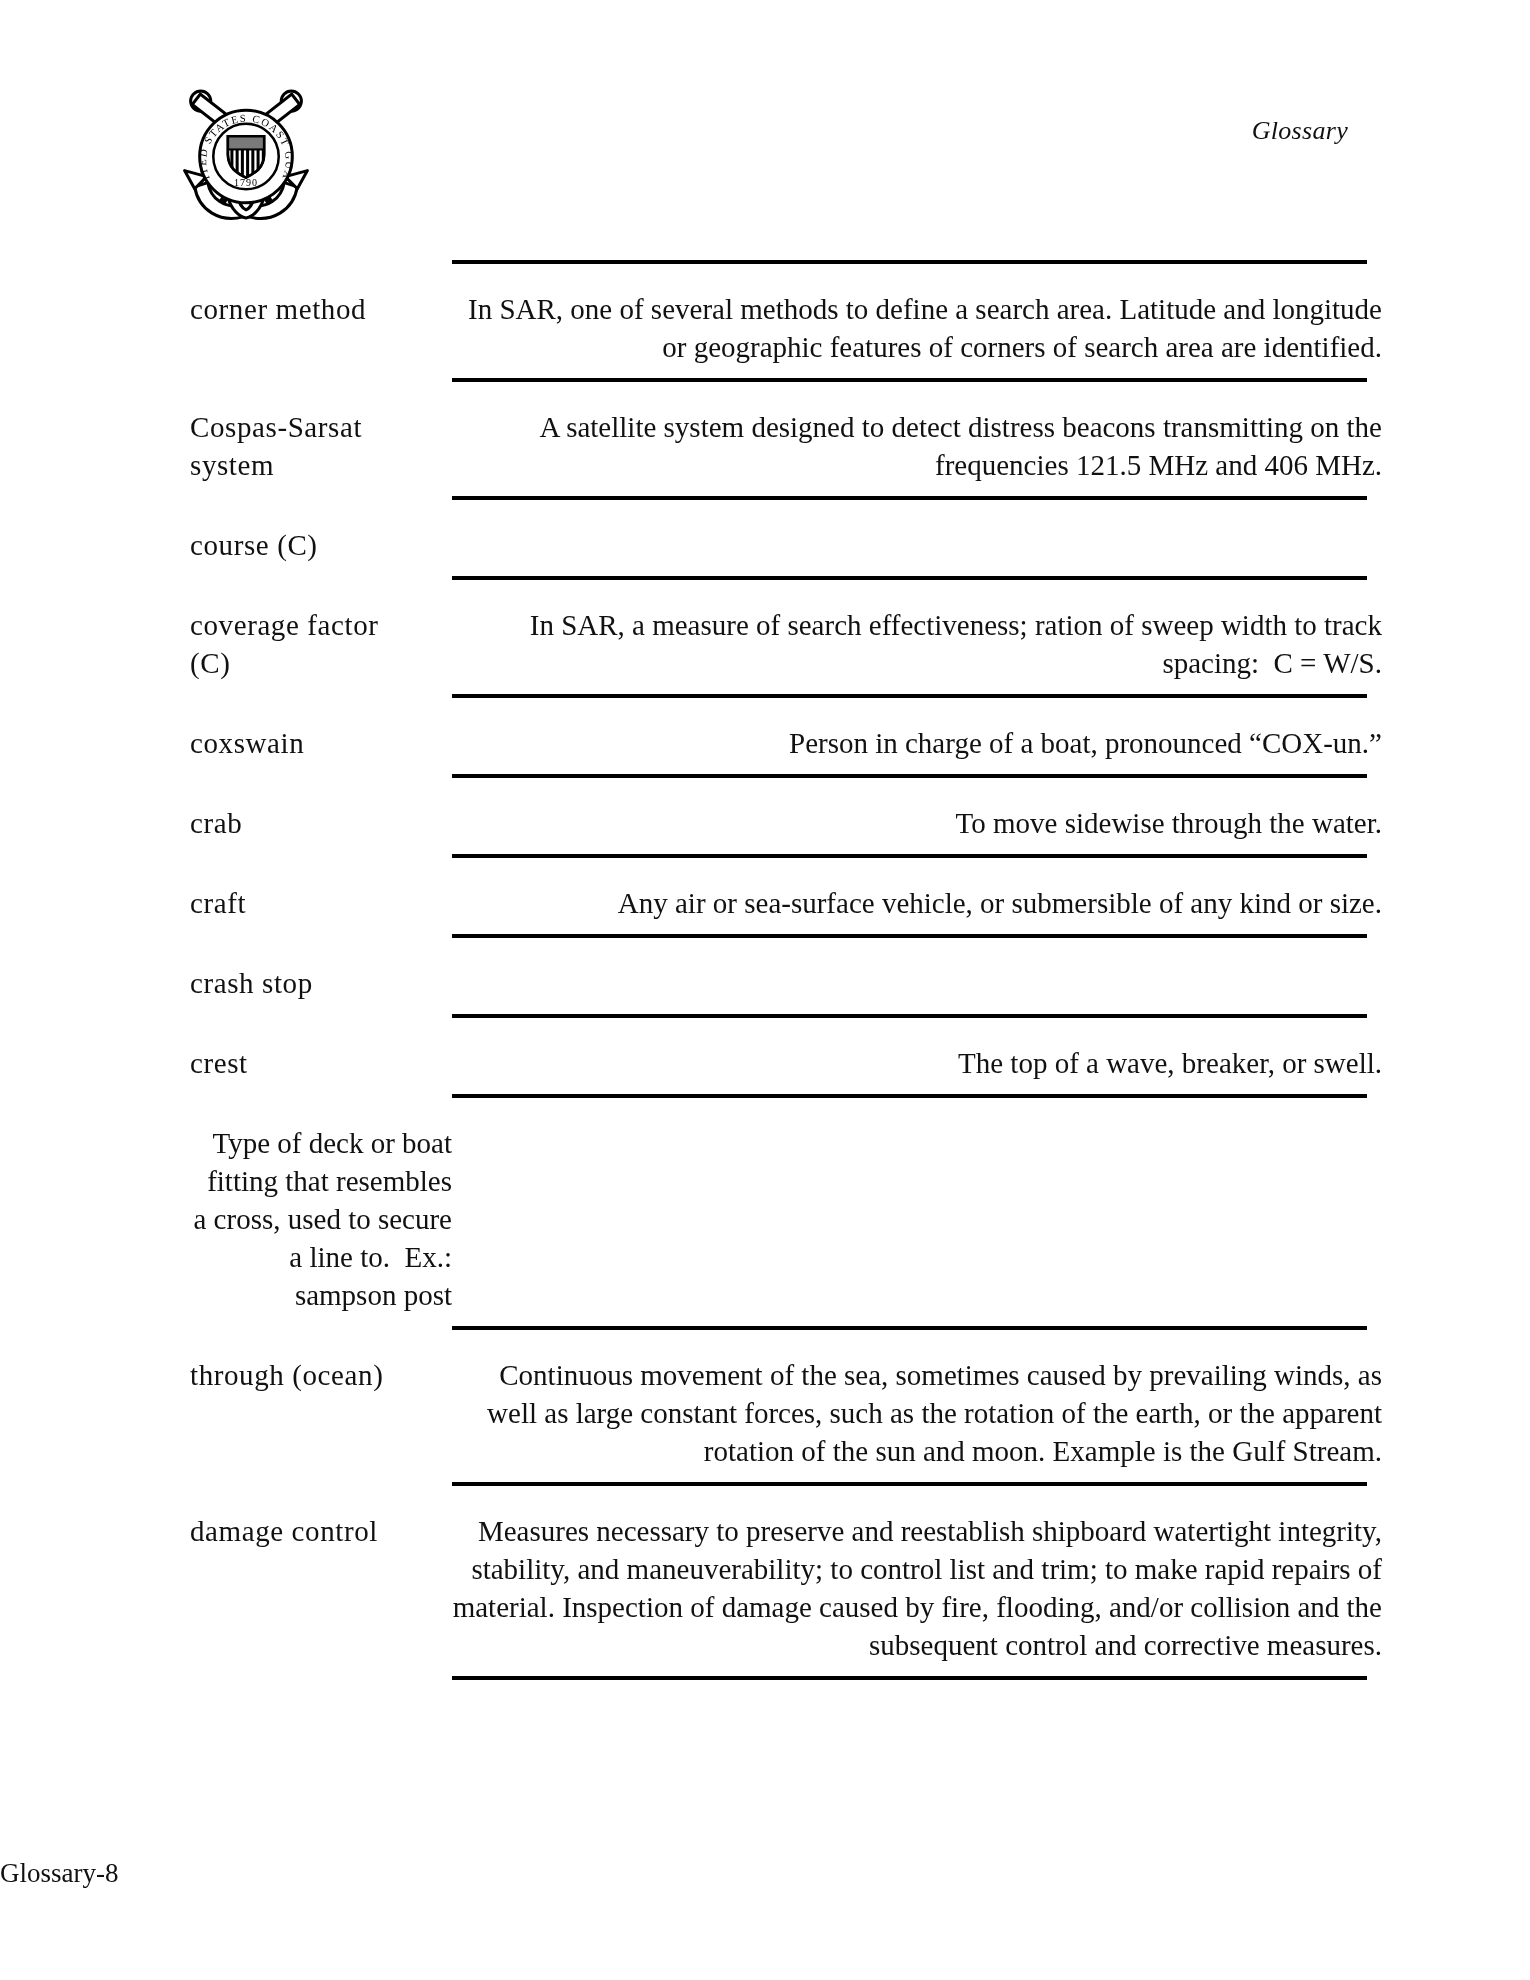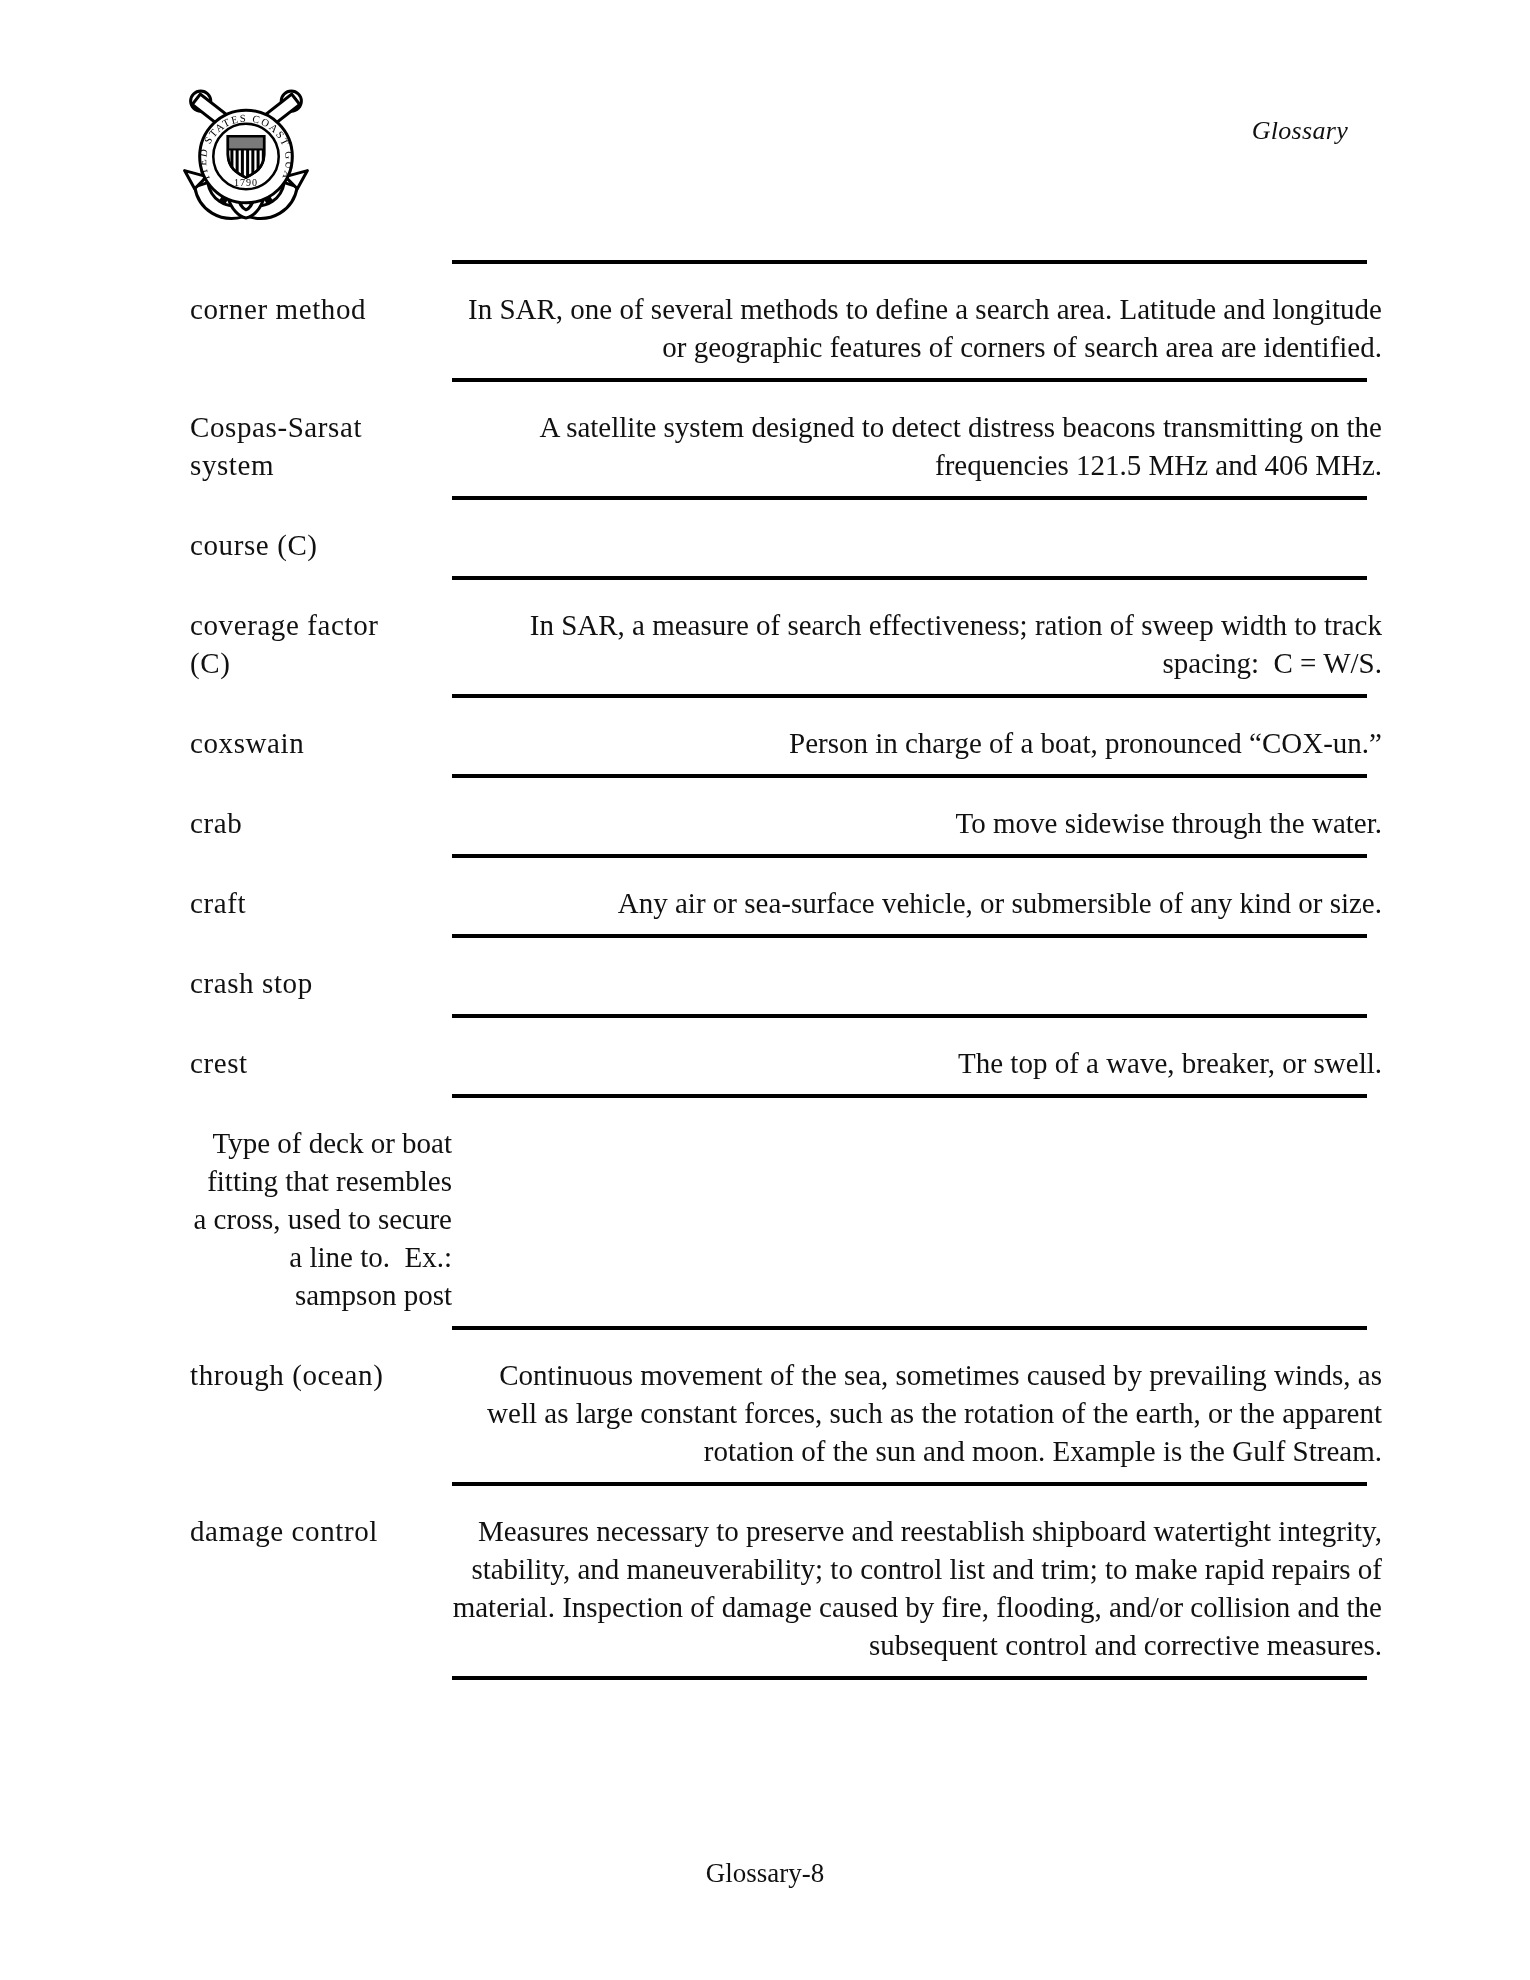--- a/index.html
+++ b/index.html
@@ -54,21 +54,21 @@
   .def {
     font-size:29px;
     line-height:38px;
     white-space:pre-wrap;
     text-align:right;
   }
   .footer-label {
     position:absolute;
     top:1858px; left:0;
     width:1530px;
-    text-align:center;
+    text-align:left;
     font-size:27px;
   }
   .seal-ring-text { font-family:"Liberation Serif", serif; font-size:10.5px; letter-spacing:1.6px; fill:#000; }
   .seal-year { font-family:"Liberation Serif", serif; font-size:10px; letter-spacing:1px; fill:#000; }
 </style>
 </head>
 <body>
 
 <div class="page">
 

